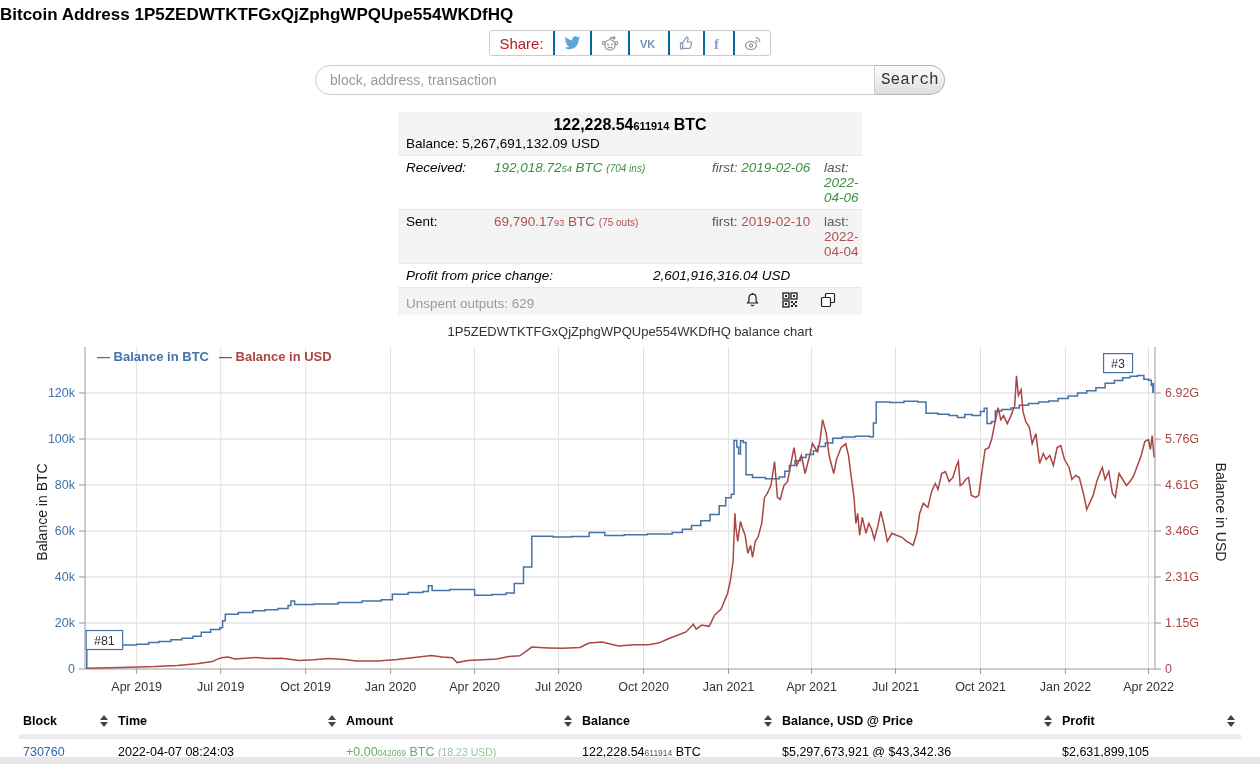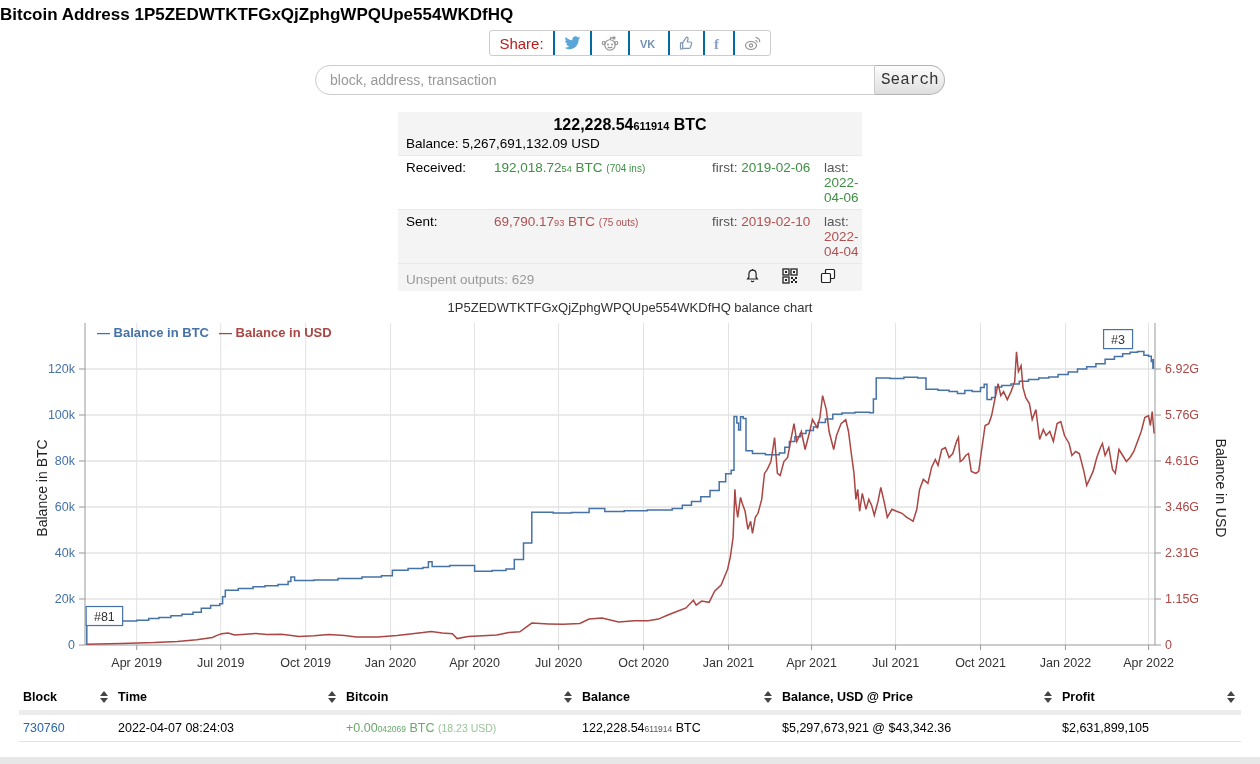--- a/index.html
+++ b/index.html
@@ -14,21 +14,21 @@
   
   .search-row{display:flex;justify-content:center;margin-top:9px;}
   .search-wrap{display:flex;width:630px;height:30px;}
   .search-input{flex:1;border:1px solid #ccc;border-radius:15px 0 0 15px;padding:0 14px;font-size:14px;color:#333;outline:none;font-family:"Liberation Sans",sans-serif;}
   .search-input::placeholder{color:#999;}
   .search-btn{width:70px;border:1px solid #b3b3b3;border-left:none;border-radius:0 15px 15px 0;background:linear-gradient(#fdfdfd,#dedede);font-size:16px;color:#333;cursor:pointer;font-family:Liberation Mono, monospace;}
   
   .summary{width:464px;margin:17px auto 0;font-size:13.5px;}
   .sum-row{border-top:1px solid #e9e9e9;padding:4px 8px;}
   .sum-row.g{background:#f4f4f4;}
-  .sum-row.w{background:#fff;}
+  .sum-row.w{background:#fff;font-style:italic;}
   .balance-line1{text-align:center;font-weight:bold;font-size:16px;}
   .balance-line2{margin-top:2px;}
   .sub{font-size:68%;}
   .bsub{font-size:68%;color:#555;}
   .green{color:#3f8f44;}
   .redtx{color:#b05050;}
   .cnt{font-size:10px;}
   .flbl{color:#555;}
   .lbl{color:#000;}
   .frow{display:flex;align-items:baseline;}
@@ -127,20 +127,24 @@
     <span class="c1 lbl">Received:</span>
     <span class="c2 green"><span>192,018.72</span><span class="sub">54</span> <span>BTC</span> <span class="cnt">(704 ins)</span></span>
     <span class="c3"><span class="flbl">first:</span> <span class="green">2019-02-06</span></span>
     <span><span class="flbl">last:</span> <span class="green">2022-04-06</span></span>
   </div>
   <div class="sum-row g frow">
     <span class="c1 lbl">Sent:</span>
     <span class="c2 redtx"><span>69,790.17</span><span class="sub">93</span> <span>BTC</span> <span class="cnt">(75 outs)</span></span>
     <span class="c3"><span class="flbl">first:</span> <span class="redtx">2019-02-10</span></span>
     <span><span class="flbl">last:</span> <span class="redtx">2022-04-04</span></span>
+  </div>
+  <div class="sum-row w frow">
+    <span class="plbl">Profit from price change:</span>
+    <span>2,601,916,316.04 USD</span>
   </div>
   <div class="sum-row g frow">
     <span class="grey">Unspent outputs: 629</span>
     <span class="act-icons">
       <span>
           <svg width="15" height="16" viewBox="0 0 15 16">
             <g fill="none" stroke="#222" stroke-width="1.2">
               <path d="M7.5 2.2c2.2 0 3.6 1.6 3.6 3.8v3.2l1.3 1.8H2.6l1.3-1.8V6c0-2.2 1.4-3.8 3.6-3.8z"></path>
               <path d="M6.2 12.8a1.4 1.4 0 0 0 2.6 0"></path>
               <path d="M7.5 2.2V1"></path>
@@ -293,21 +297,21 @@
           <div class="th-inner">
             <span>Time</span>
             <span class="sort">
               <i class="up"></i>
               <i class="dn"></i>
             </span>
           </div>
         </th>
         <th>
           <div class="th-inner">
-            <span>Bitcoin</span>
+            <span>Amount</span>
             <span class="sort">
               <i class="up"></i>
               <i class="dn"></i>
             </span>
           </div>
         </th>
         <th>
           <div class="th-inner">
             <span>Balance</span>
             <span class="sort">

